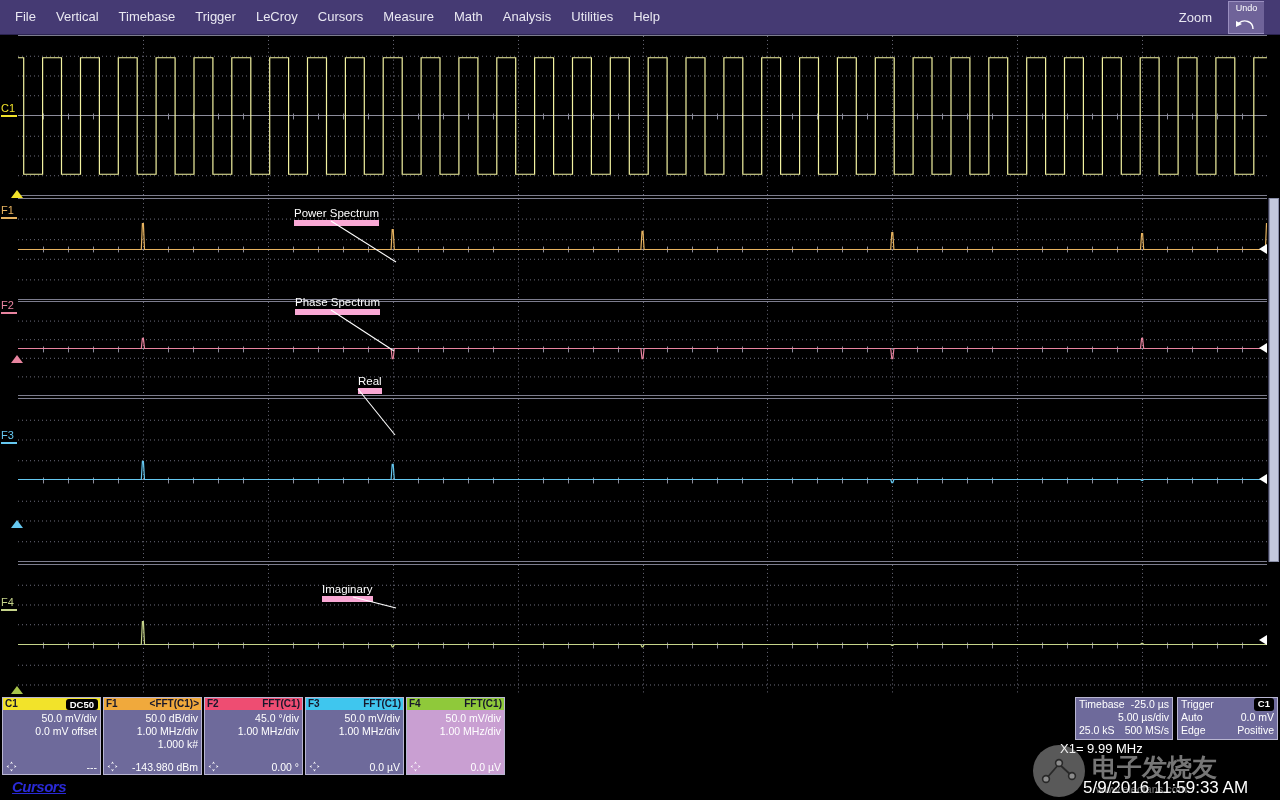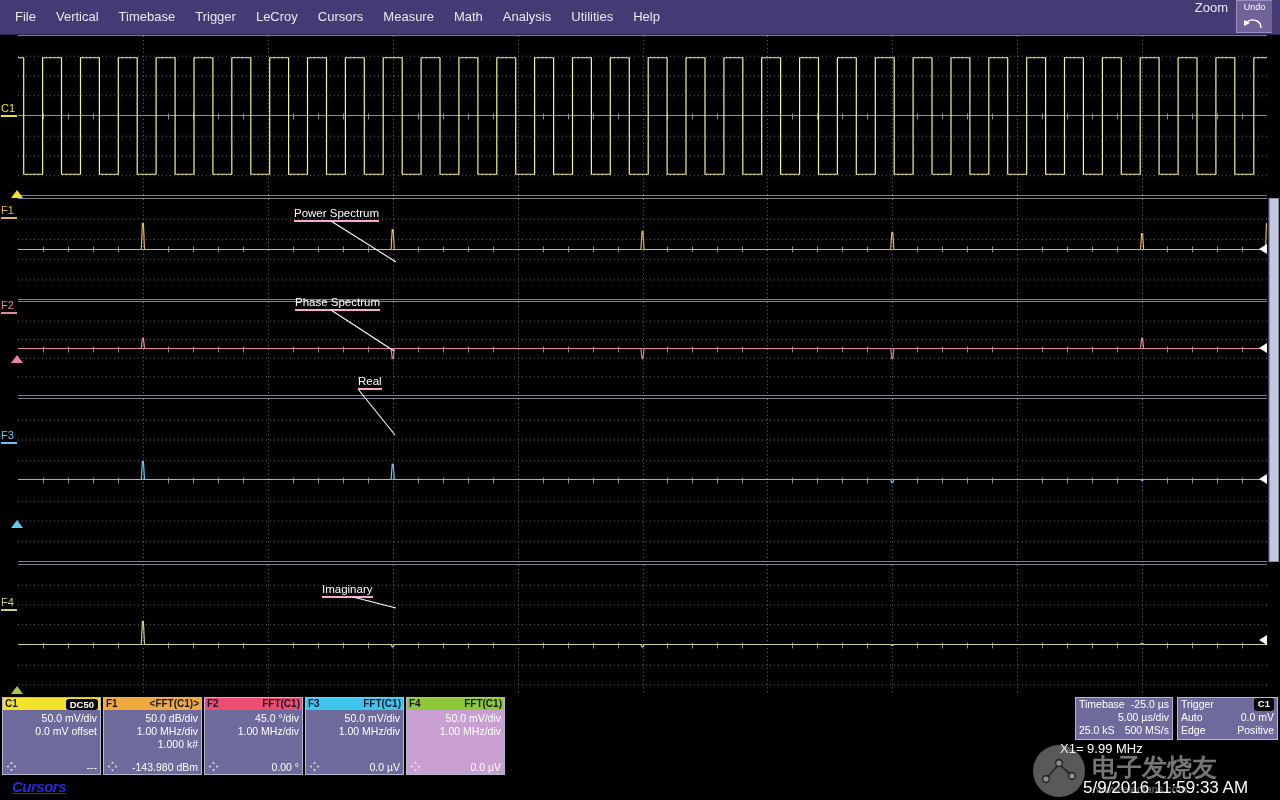--- a/index.html
+++ b/index.html
@@ -17,22 +17,22 @@
     background: #453a73;
     border-bottom: 1px solid #2a2350;
     display: flex; align-items: center;
   }
   .menu-item {
     color: #e9e8f2; font-size: 13px; padding: 4px 9px; margin-left: 2px;
     white-space: nowrap; line-height: 16px;
   }
   .menu-item:first-child { margin-left: 6px; }
   .menubar-right {
-    position: absolute; right: 8px; top: 0; height: 35px;
-    display: flex; align-items: flex-start;
+    position: absolute; right: 16px; top: 0; height: 35px;
+    display: flex; align-items: center; gap: 8px;
   }
   .zoom-label { color: #e9e8f2; font-size: 13px; padding-right: 8px; }
   .undo-btn {
     width: 36px; height: 33px; background: #6f6399;
     border: 1px solid #9a8fc0; border-right: none;
     color: #fff; font-size: 9px; text-align: center;
     position: relative; padding-top: 1px; overflow: hidden;
   }
   .undo-btn .undo-arrow {
     position: absolute; left: 4px; bottom: 1px; width: 26px; height: 16px;
@@ -77,21 +77,21 @@
     background: #0a0a16; border-left: 1px solid #3a3a52;
   }
   .scroll-thumb {
     position: absolute; right: 1px; width: 10px;
     background: #c3c8dd; border: 1px solid #8a8fa8;
   }
 
   
   .annot { position: absolute; color: #ffffff; font-size: 11.5px; line-height: 13px;
            white-space: nowrap; }
-  .annot span { border-bottom: 2px solid #f9a8d4; padding-bottom: 1px; }
+  .annot span { border-bottom: 6px solid #f9a8d4; padding-bottom: 1px; }
   .leader { position: absolute; }
 
   
   .botbar {
     position: absolute; left: 0; top: 695px; width: 1280px; height: 105px;
     background: #000;
   }
   .desc {
     position: absolute; top: 2px; width: 99px; height: 78px;
     background: #6e6a9b; border: 1px solid #b9b6d2;

